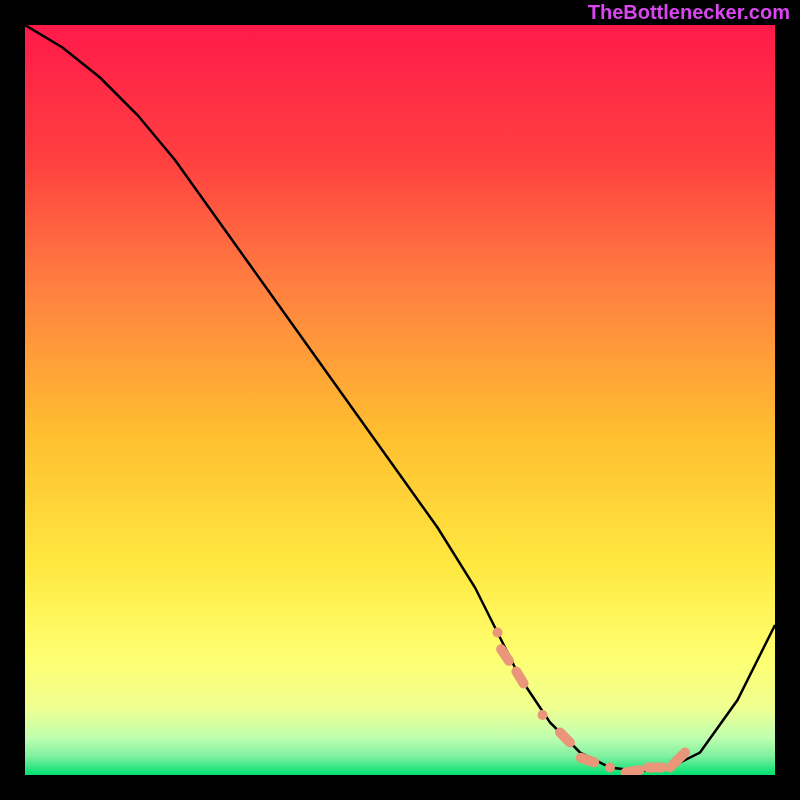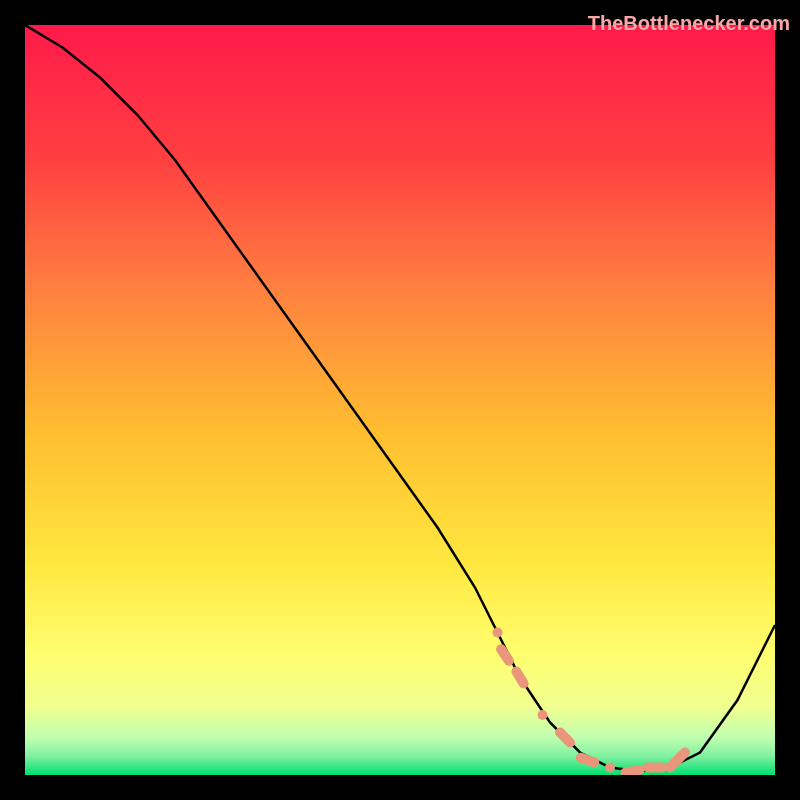--- a/index.html
+++ b/index.html
@@ -6,23 +6,23 @@
     margin: 0;
     padding: 0;
     background: #000;
     width: 800px;
     height: 800px;
     position: relative;
     font-family: Arial, sans-serif;
   }
   .watermark {
     position: absolute;
-    top: 12px;
+    top: 1px;
     right: 10px;
-    color: #fca5a5;
+    color: #d946ef;
     font-size: 20px;
     font-weight: bold;
     z-index: 10;
   }
   .plot-area {
     position: absolute;
     left: 25px;
     top: 25px;
     width: 750px;
     height: 750px;

